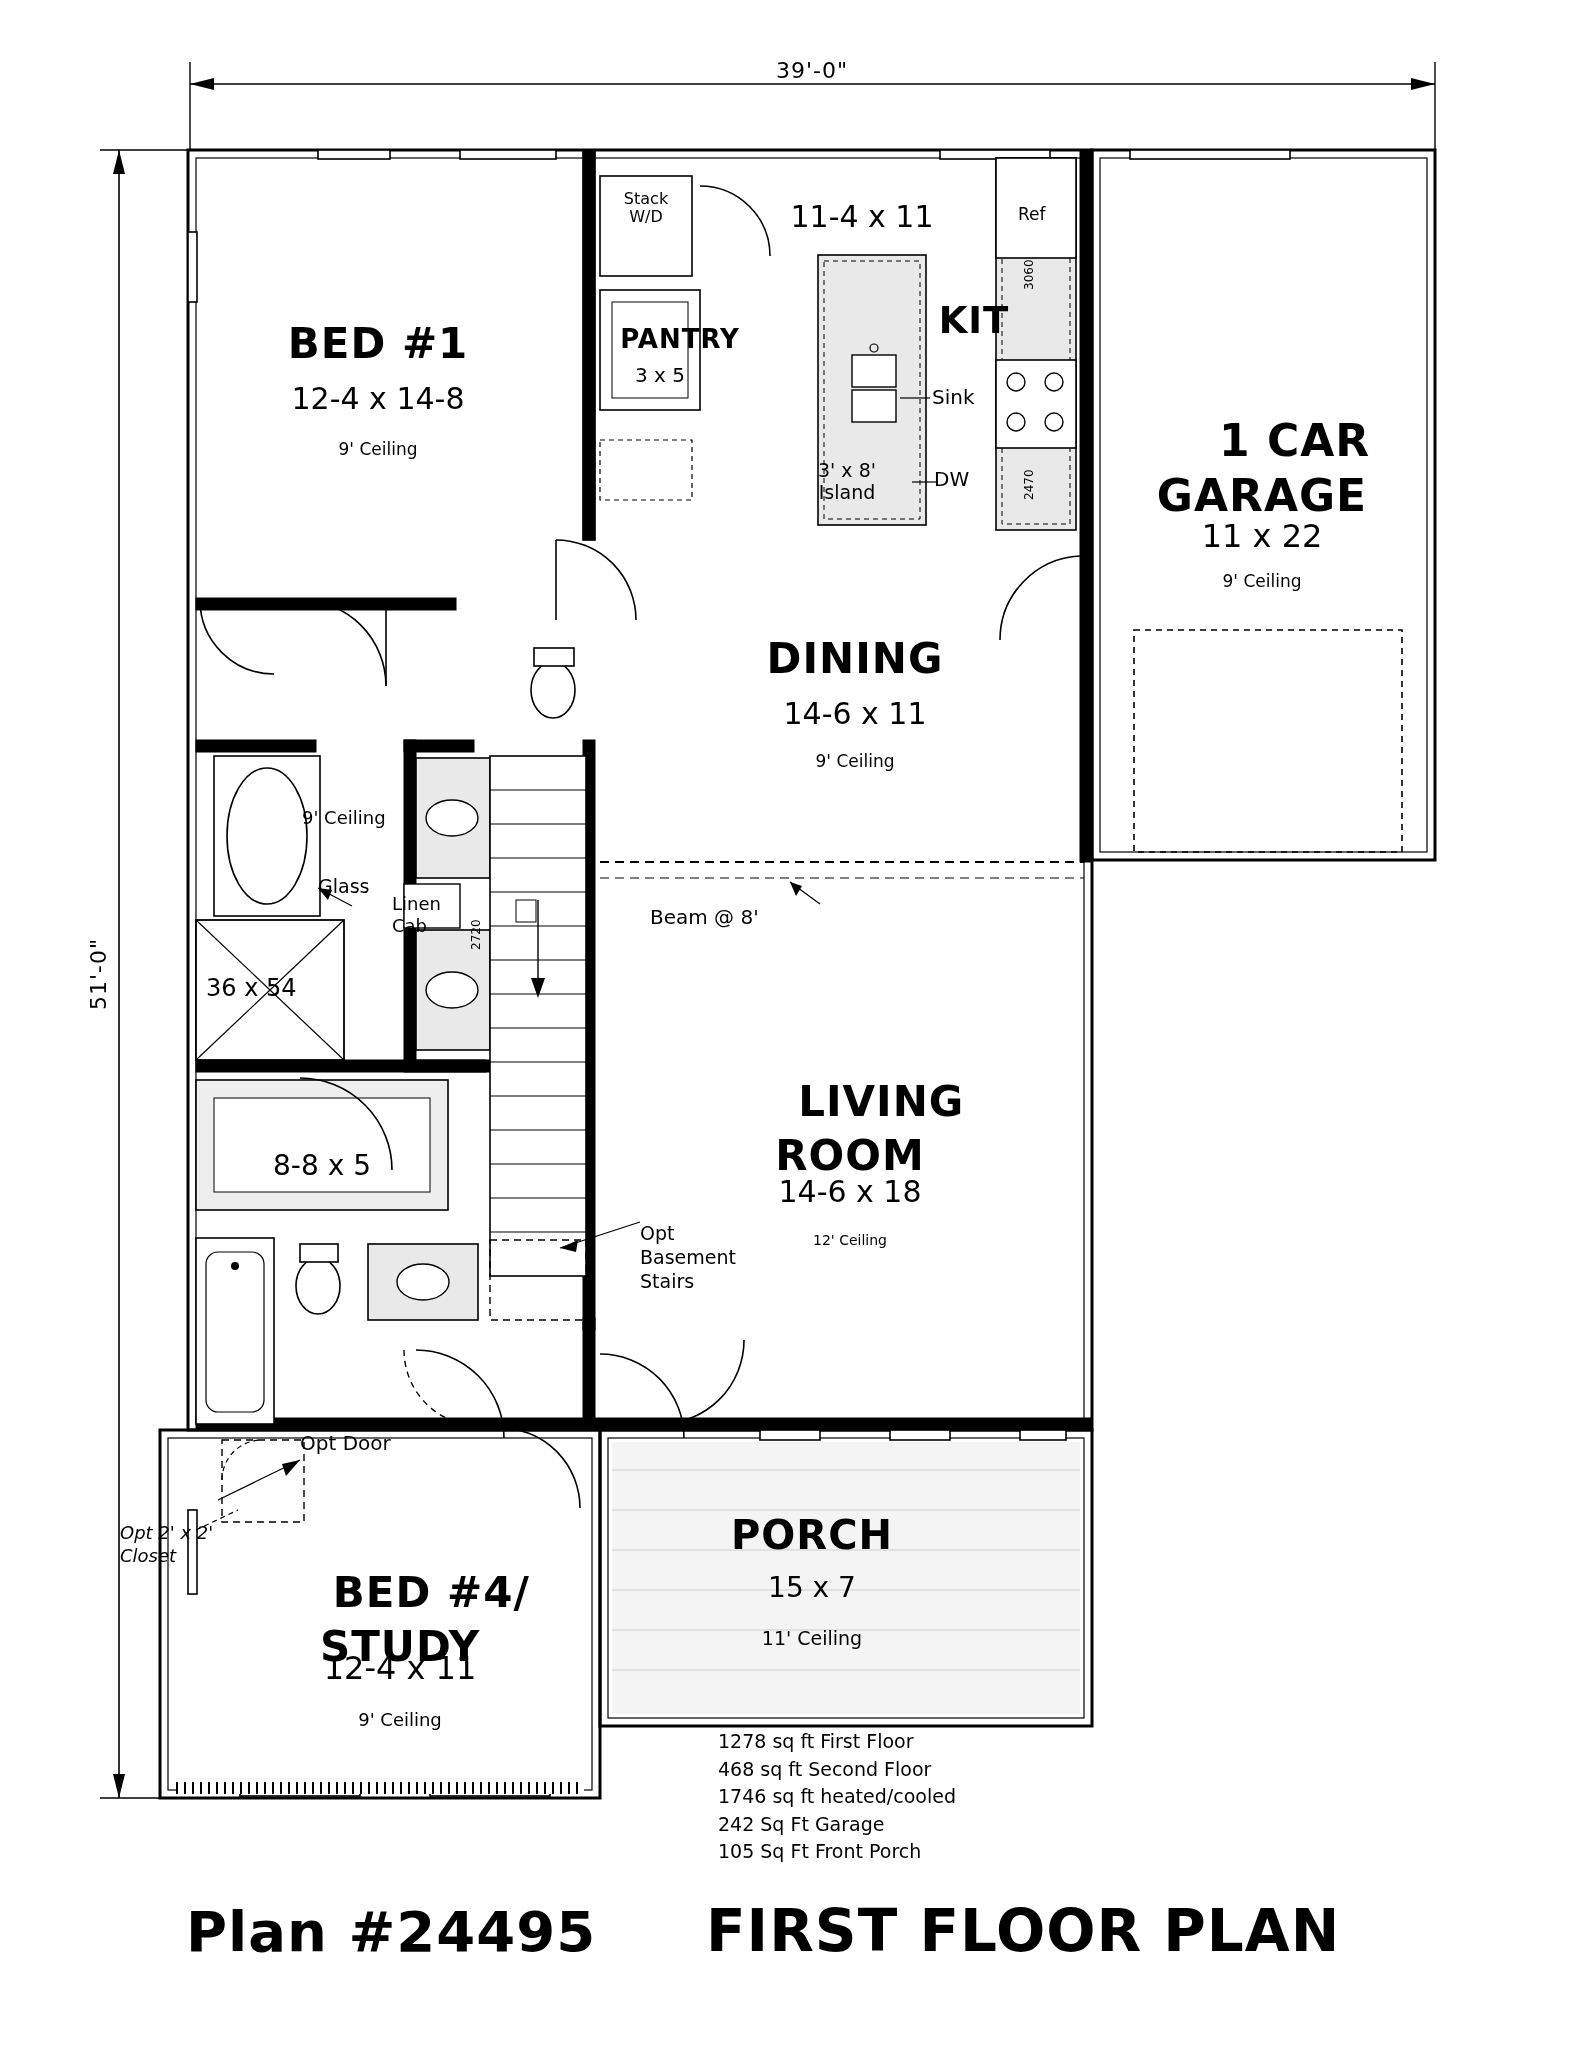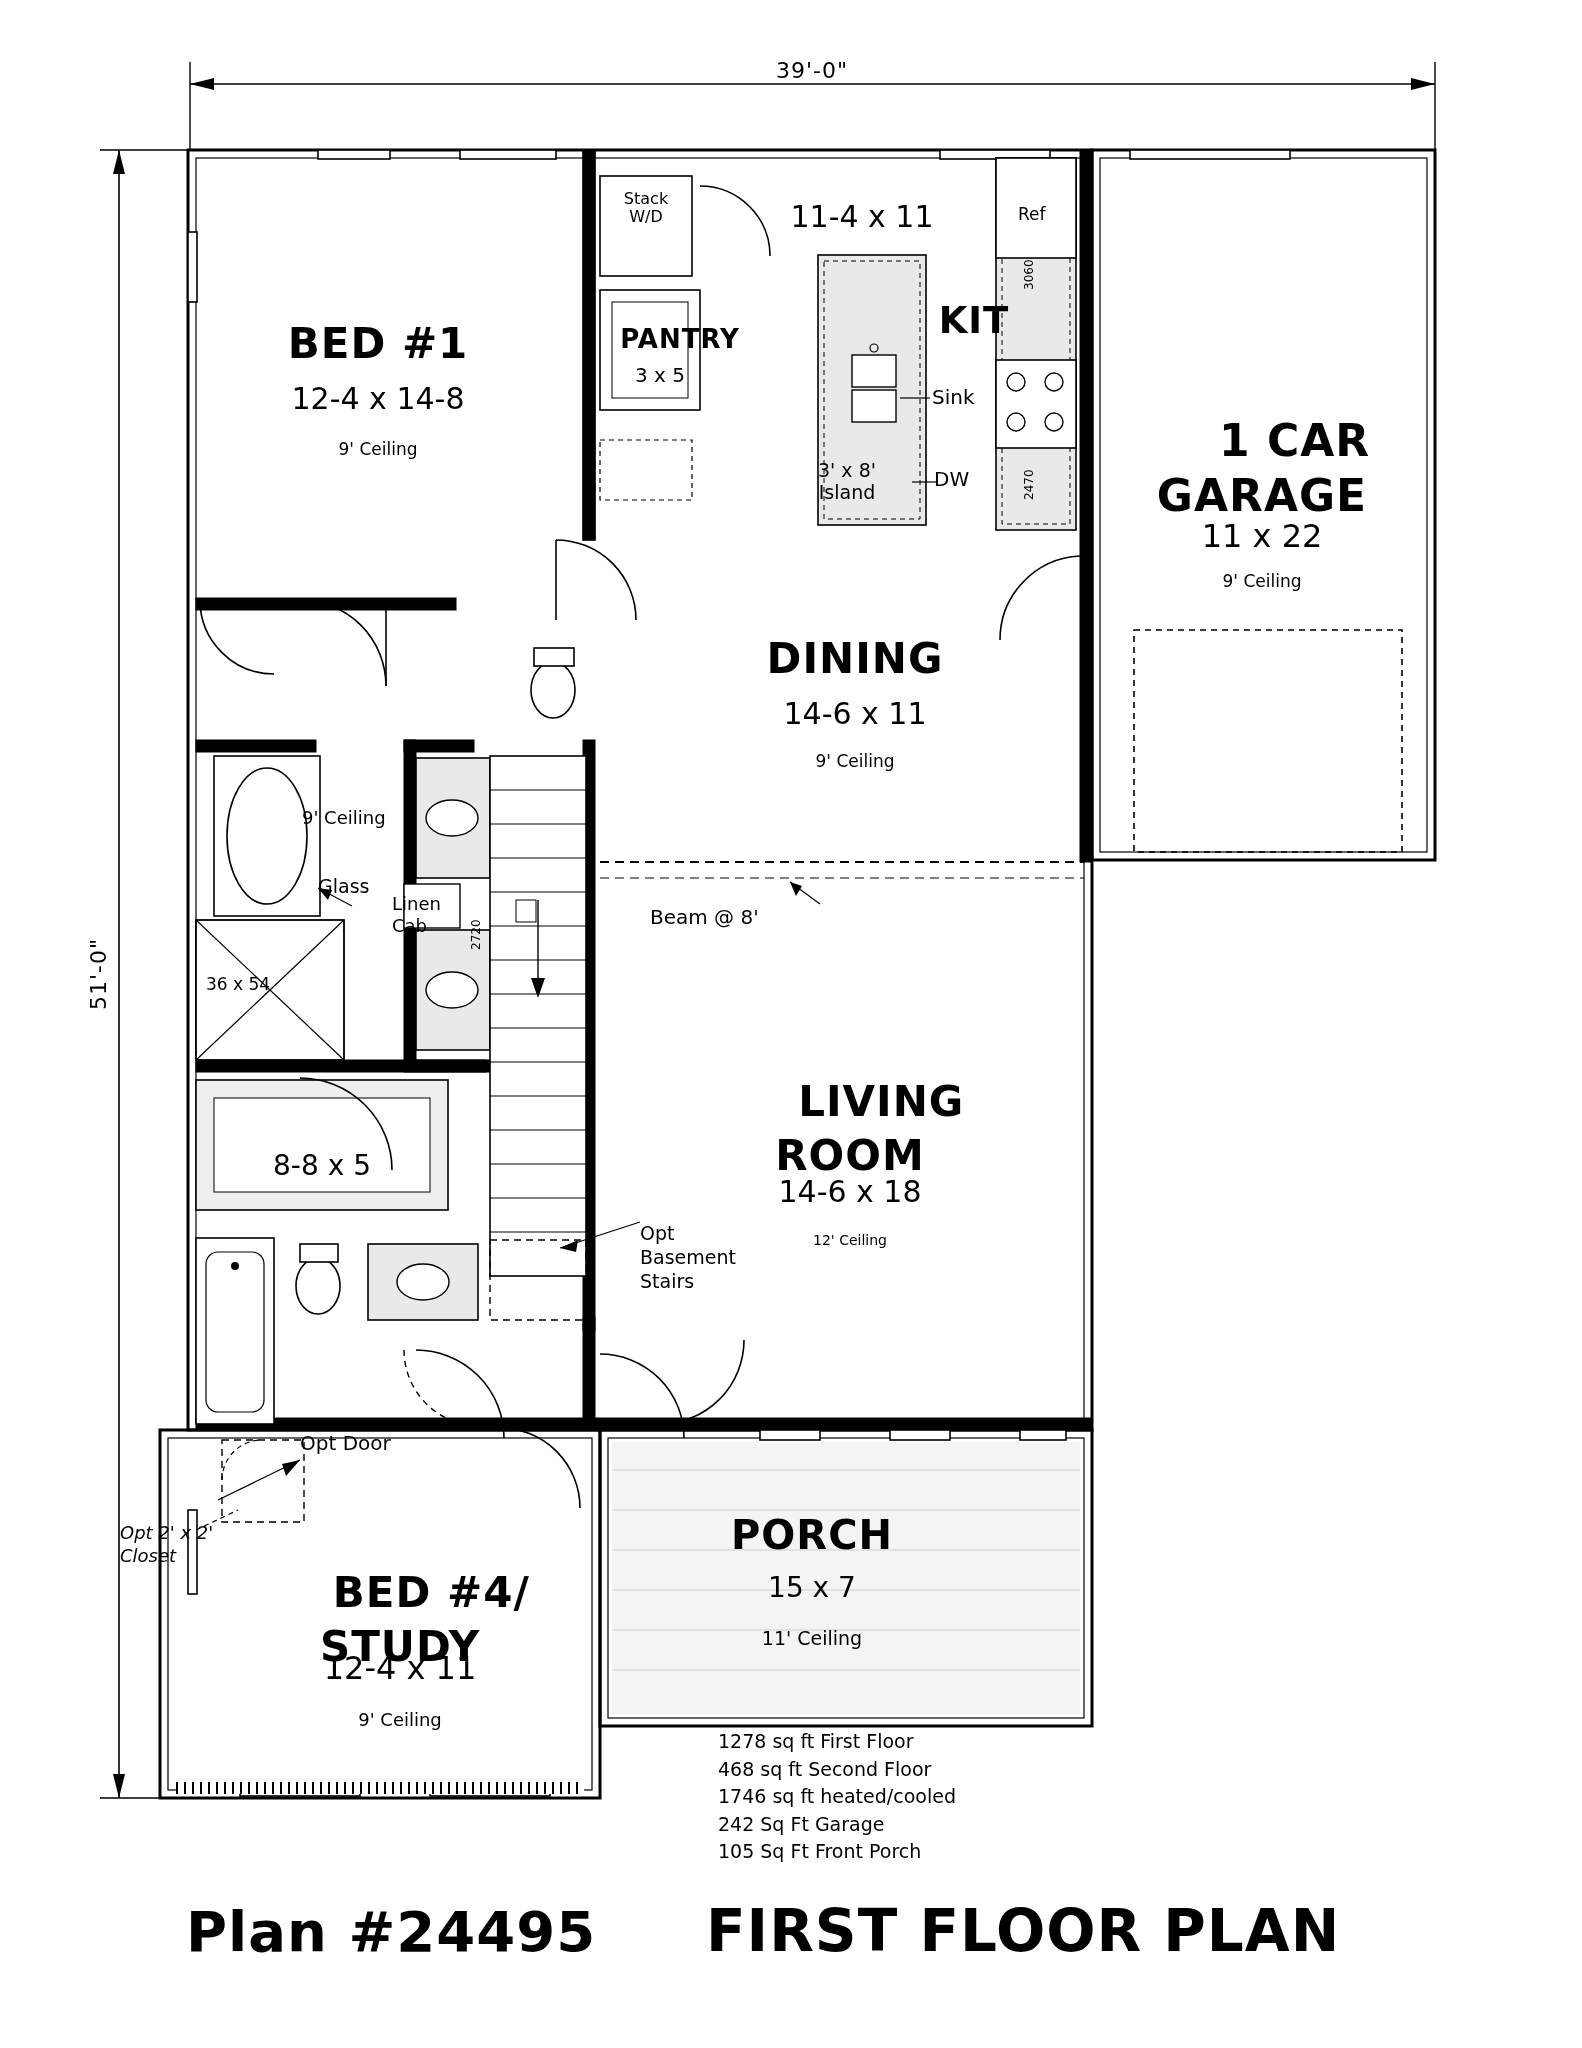--- a/index.html
+++ b/index.html
@@ -272,21 +272,21 @@
   </div>
   <div class="txt center" style="left:1262px;top:518px;font-size:32px;">11 x 22</div>
   <div class="txt center" style="left:1262px;top:572px;font-size:17px;">9' Ceiling</div>
 
   <div class="txt center room-name" style="left:855px;top:635px;font-size:42px;">DINING</div>
   <div class="txt center" style="left:855px;top:697px;font-size:30px;">14-6 x 11</div>
   <div class="txt center" style="left:855px;top:752px;font-size:17px;">9' Ceiling</div>
 
   <div class="txt" style="left:302px;top:808px;font-size:18px;">9' Ceiling</div>
   <div class="txt" style="left:318px;top:876px;font-size:19px;">Glass</div>
-  <div class="txt" style="left:206px;top:975px;font-size:17px;">36 x 54</div>
+  <div class="txt" style="left:206px;top:975px;font-size:24px;">36 x 54</div>
   <div class="txt" style="left:392px;top:893px;font-size:18px;line-height:1.2;">Linen<br>Cab</div>
   <div class="txt" style="left:470px;top:950px;font-size:12px;transform:rotate(-90deg);transform-origin:left top;">2720</div>
 
   <div class="txt center" style="left:322px;top:1150px;font-size:28px;">8-8 x 5</div>
 
   <div class="txt" style="left:650px;top:906px;font-size:20px;">Beam @ 8'</div>
 
   <div class="txt center room-name" style="left:850px;top:1020px;font-size:42px;line-height:1.3;">
     <span>LIVING<br>ROOM</span>
   </div>

